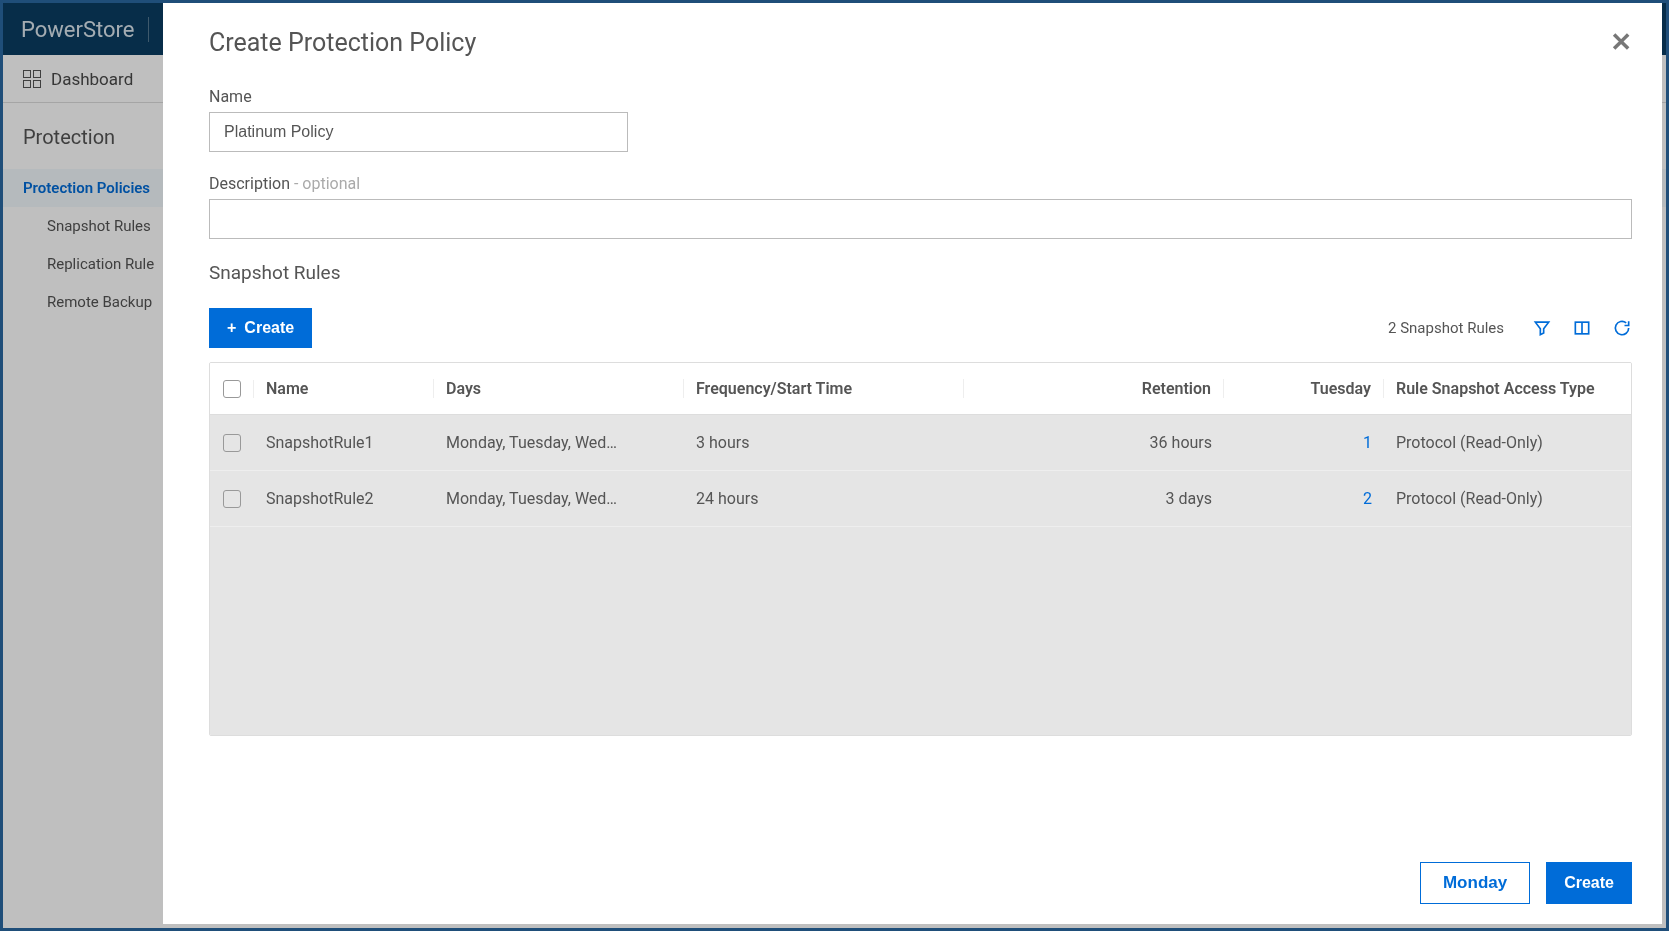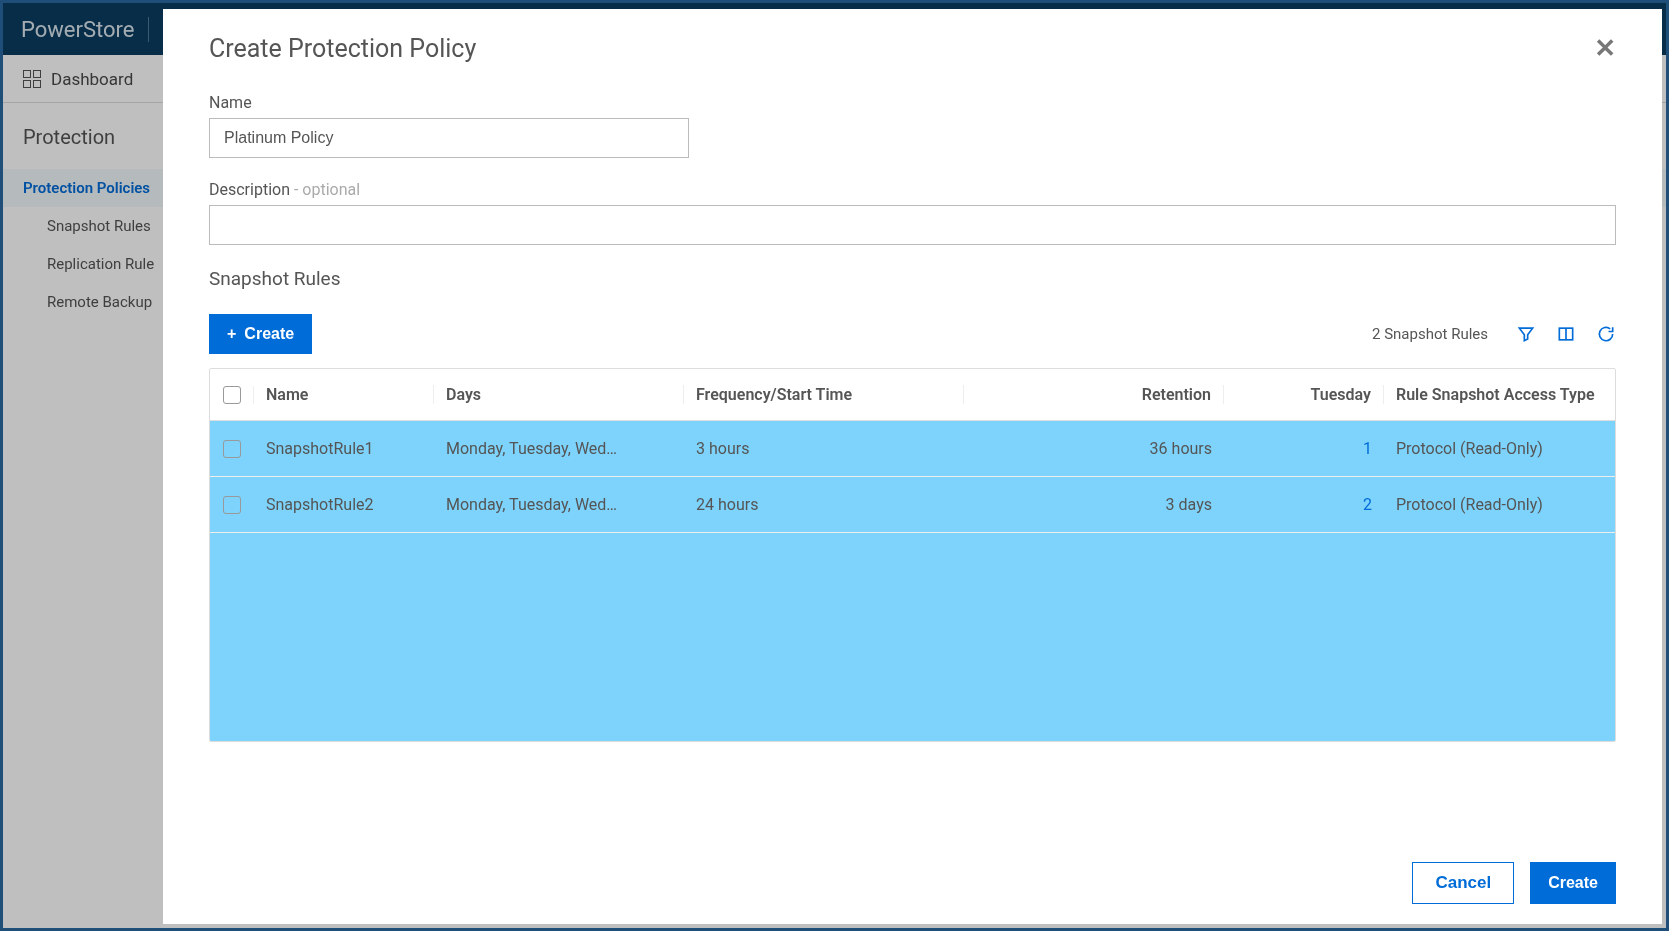--- a/index.html
+++ b/index.html
@@ -82,22 +82,21 @@
 .modal {
   position: absolute;
   top: 0;
   left: 160px;
   right: 4px;
   bottom: 4px;
   background: #fff;
   z-index: 10;
   display: flex;
   flex-direction: column;
-  padding: 24px 46px 20px 46px;
-  margin-top: 6px;
+  padding: 24px 30px 20px 46px;
 }
 .modal-title-row {
   display: flex;
   justify-content: space-between;
   align-items: center;
   margin-bottom: 30px;
 }
 .modal-title {
   font-size: 25px;
   color: #555;
@@ -117,21 +116,21 @@
 .field-label {
   font-size: 16px;
   color: #555;
   margin-bottom: 6px;
 }
 .field-label .optional { color: #aaa; }
 .text-input {
   border: 1px solid #bbb;
   padding: 10px 14px;
   font-size: 16px;
-  width: 480px;
+  width: 419px;
   color: #555;
   outline: none;
 }
 .text-input.full { width: 100%; }
 .field-block { margin-bottom: 22px; }
 
 .snap-header-row {
   display: flex;
   justify-content: space-between;
   align-items: center;
@@ -205,21 +204,21 @@
 .col-policies .link { color: #006cd8; cursor: pointer; }
 .chk {
   width: 18px; height: 18px;
   border: 1.8px solid #999;
   border-radius: 3px;
   display: inline-block;
 }
 .table-body-wrap {
   height: 320px;
   overflow-y: auto;
-  background: #7dd3fc;
+  background: #e5e5e5;
 }
 
 .modal-footer {
   margin-top: auto;
   display: flex;
   justify-content: flex-end;
   gap: 16px;
   padding-top: 18px;
 }
 </style>
@@ -329,16 +328,16 @@
         <div>Monday, Tuesday, Wed…</div>
         <div>24 hours</div>
         <div class="col-retention">3 days</div>
         <div class="col-policies"><span class="link">2</span></div>
         <div>Protocol (Read-Only)</div>
       </div>
     </div>
   </div>
 
   <div class="modal-footer">
-    <button class="btn-outline">Cancel</button>
+    <button class="btn-outline">Monday</button>
     <button class="btn-primary">Create</button>
   </div>
 </div>
 
 </body></html>

